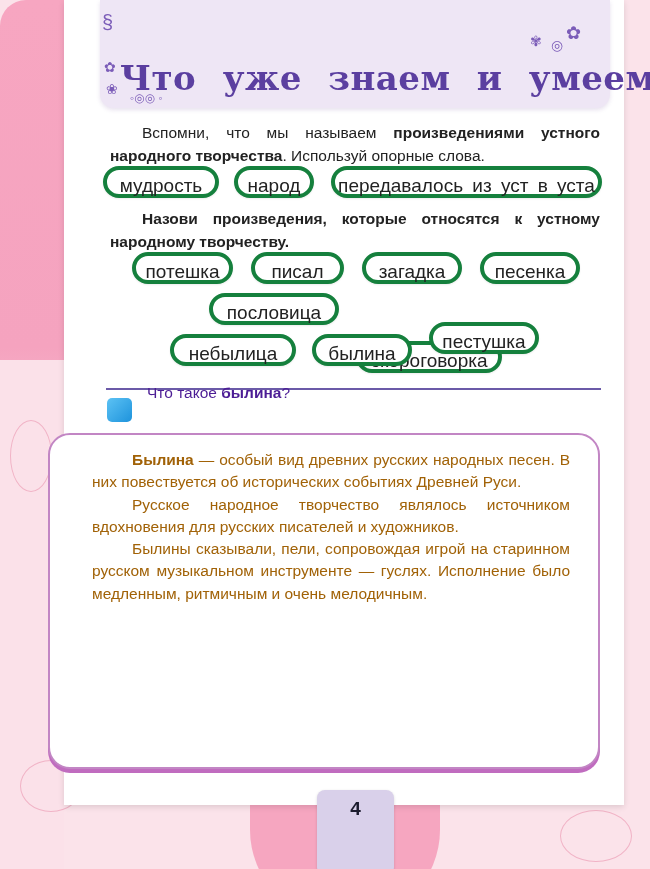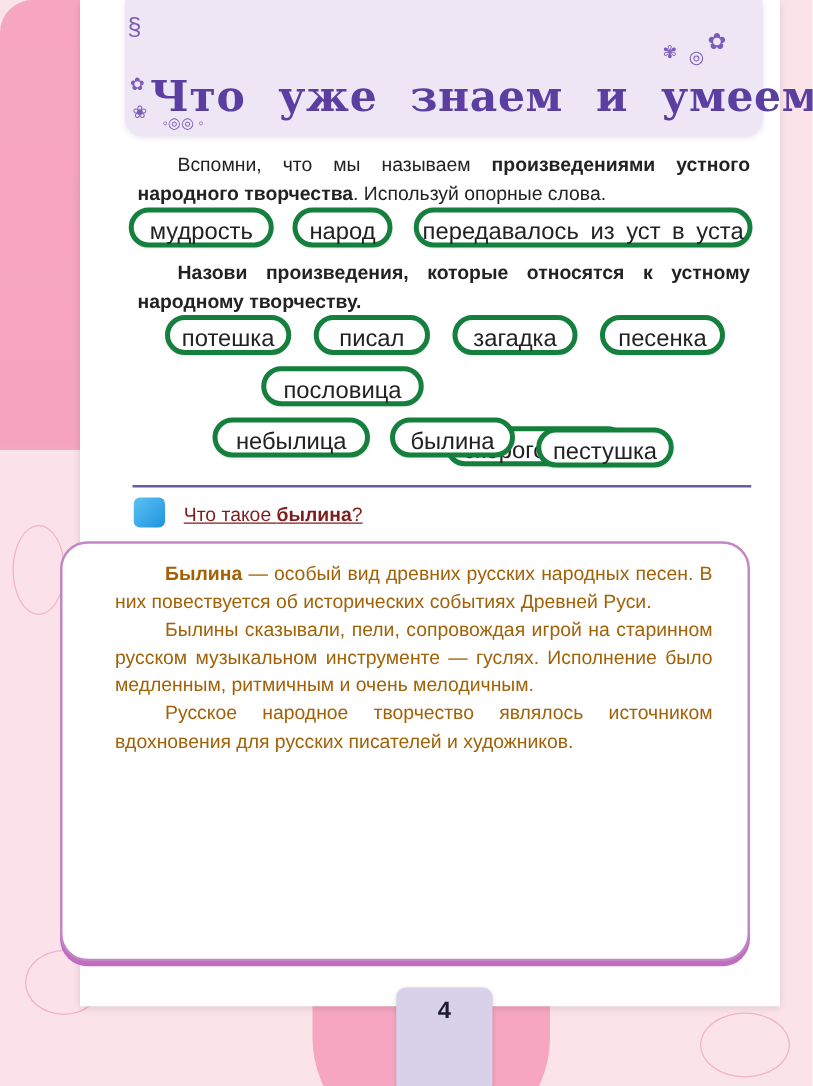--- a/index.html
+++ b/index.html
@@ -56,21 +56,21 @@
     word-spacing:4px;
     box-sizing:border-box;
   }
   .divider {
     position:absolute; left:106px; top:388px; width:495px; height:2px; background:#6b5aa8;
   }
   .q-icon {
     position:absolute; left:107px; top:398px; width:25px; height:24px; border-radius:5px;
     background:linear-gradient(135deg,#5cc2f4,#1e93dc);
   }
-  .q-text { position:absolute; left:147px; top:404px; font-size:15.5px; color:#7f1d1d;text-decoration:underline; }
+  .q-text { position:absolute; left:147px; top:384px; font-size:15.5px; color:#4c1d95; }
   .card {
     position:absolute; left:48px; top:433px; width:552px; height:336px;
     background:#fff; border:2px solid #c286c4; border-radius:22px;
     box-shadow:0 4px 0 #c06cbf;
     box-sizing:border-box;
   }
   .card-text {
     position:absolute; left:92px; top:449px; width:478px;
     font-size:15.5px; line-height:22.3px; color:#a16207; text-align:justify;
   }
@@ -126,30 +126,30 @@
   <div class="chip" style="left:32px;width:101px;">потешка</div>
   <div class="chip" style="left:151px;width:93px;">писал</div>
   <div class="chip" style="left:262px;width:100px;">загадка</div>
   <div class="chip" style="left:380px;width:100px;">песенка</div>
 
   <div class="chip" style="left:109px;width:130px;top:41px;">пословица</div>
   <div class="chip" style="left:256px;width:146px;top:41px;margin-top:48px;">скороговорка</div>
 
   <div class="chip" style="left:70px;width:126px;top:82px;">небылица</div>
   <div class="chip" style="left:212px;width:100px;top:82px;">былина</div>
-  <div class="chip" style="left:329px;width:110px;top:70px;margin-top:20px;">пестушка</div>
+  <div class="chip" style="left:329px;width:110px;top:70px;">пестушка</div>
 </div>
 
 <div class="divider"></div>
 
 <div class="q-icon"></div>
 <div class="q-text">
   <span>Что такое </span><b>былина</b><span>?</span>
 </div>
 
 <div class="card"></div>
 <div class="card-text">
   <p><b>Былина</b><span> — особый вид древних русских народных песен. В них повествуется об исторических событиях Древней Руси.</span></p>
+  <p>Русское народное творчество являлось источником вдохновения для русских писателей и художников.</p>
   <p>Былины сказывали, пели, сопровождая игрой на старинном русском музыкальном инструменте — гуслях. Исполнение было медленным, ритмичным и очень мелодичным.</p>
-  <p>Русское народное творчество являлось источником вдохновения для русских писателей и художников.</p>
 </div>
 
 <div class="page-num">4</div>
 
 </body></html>

